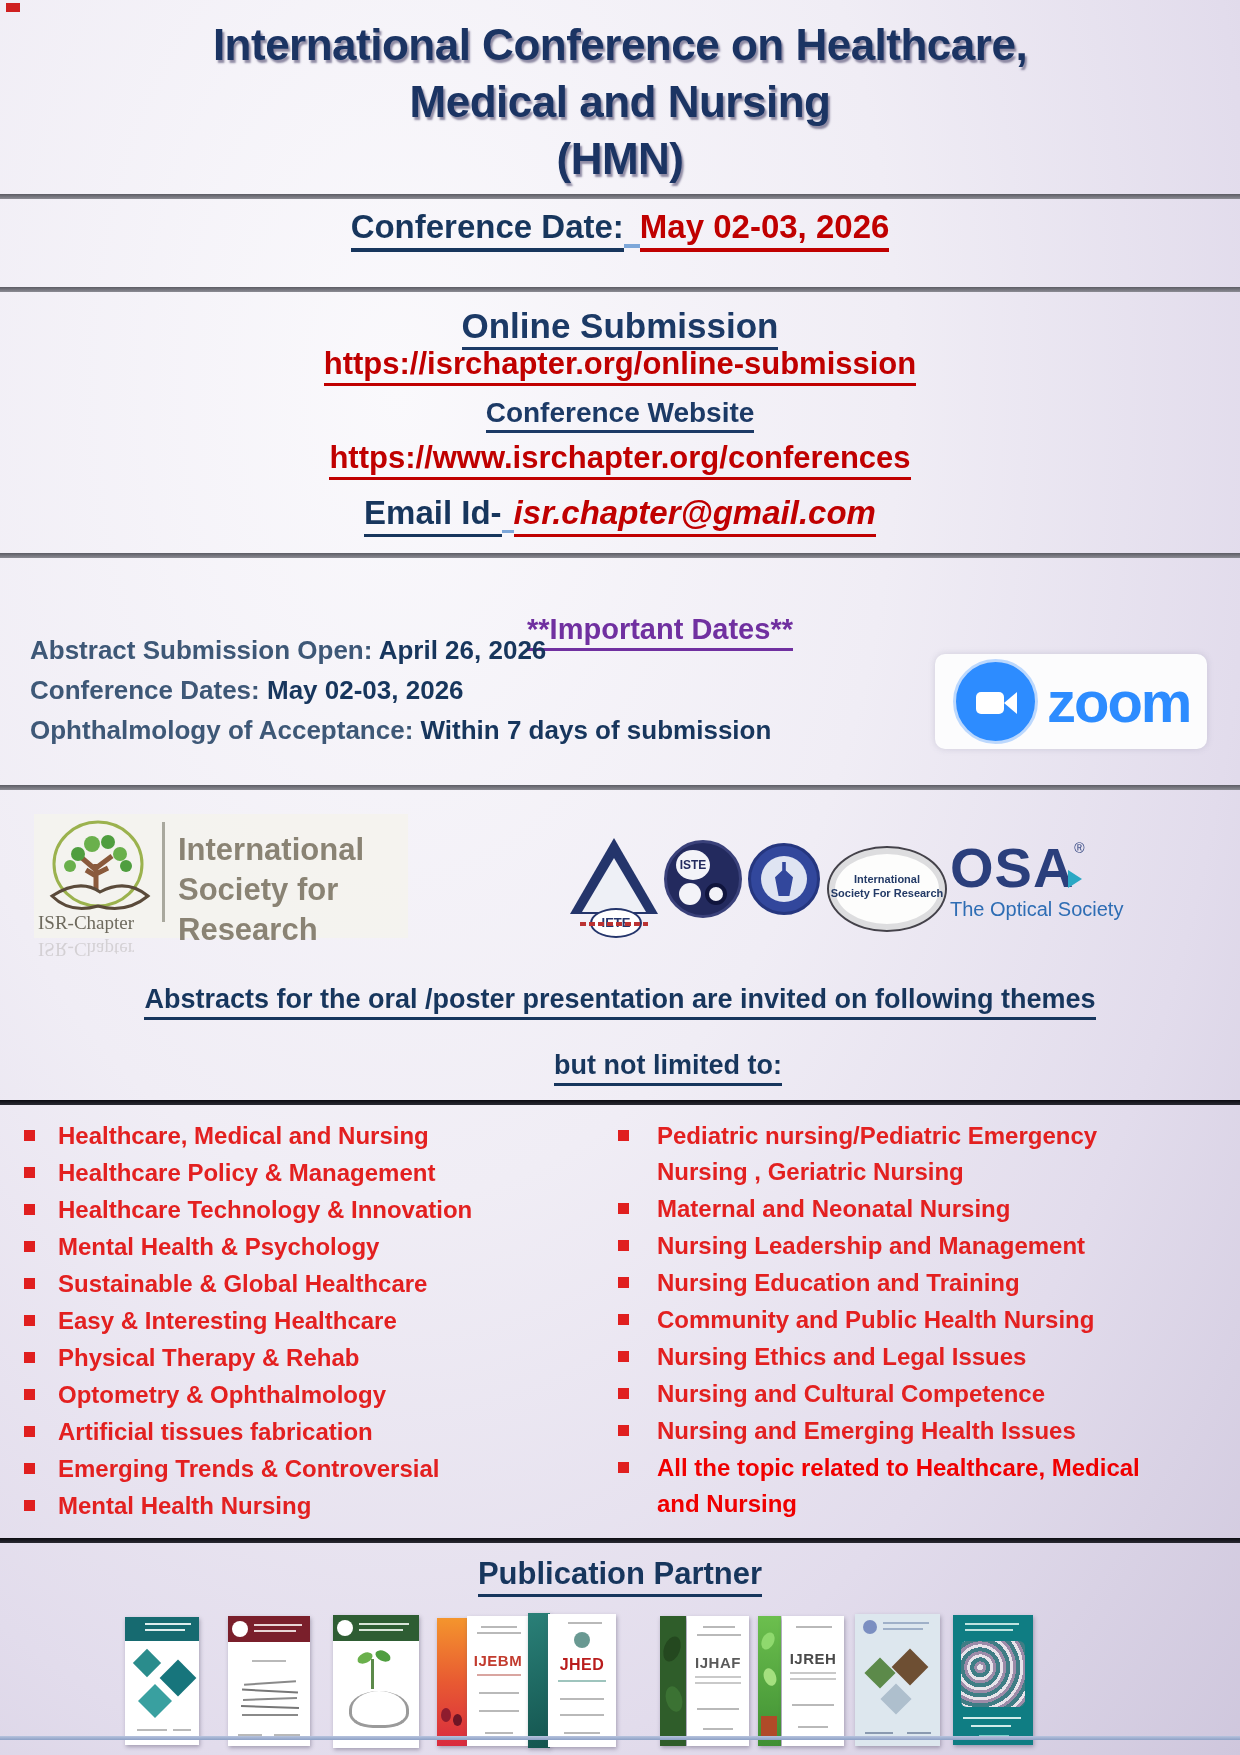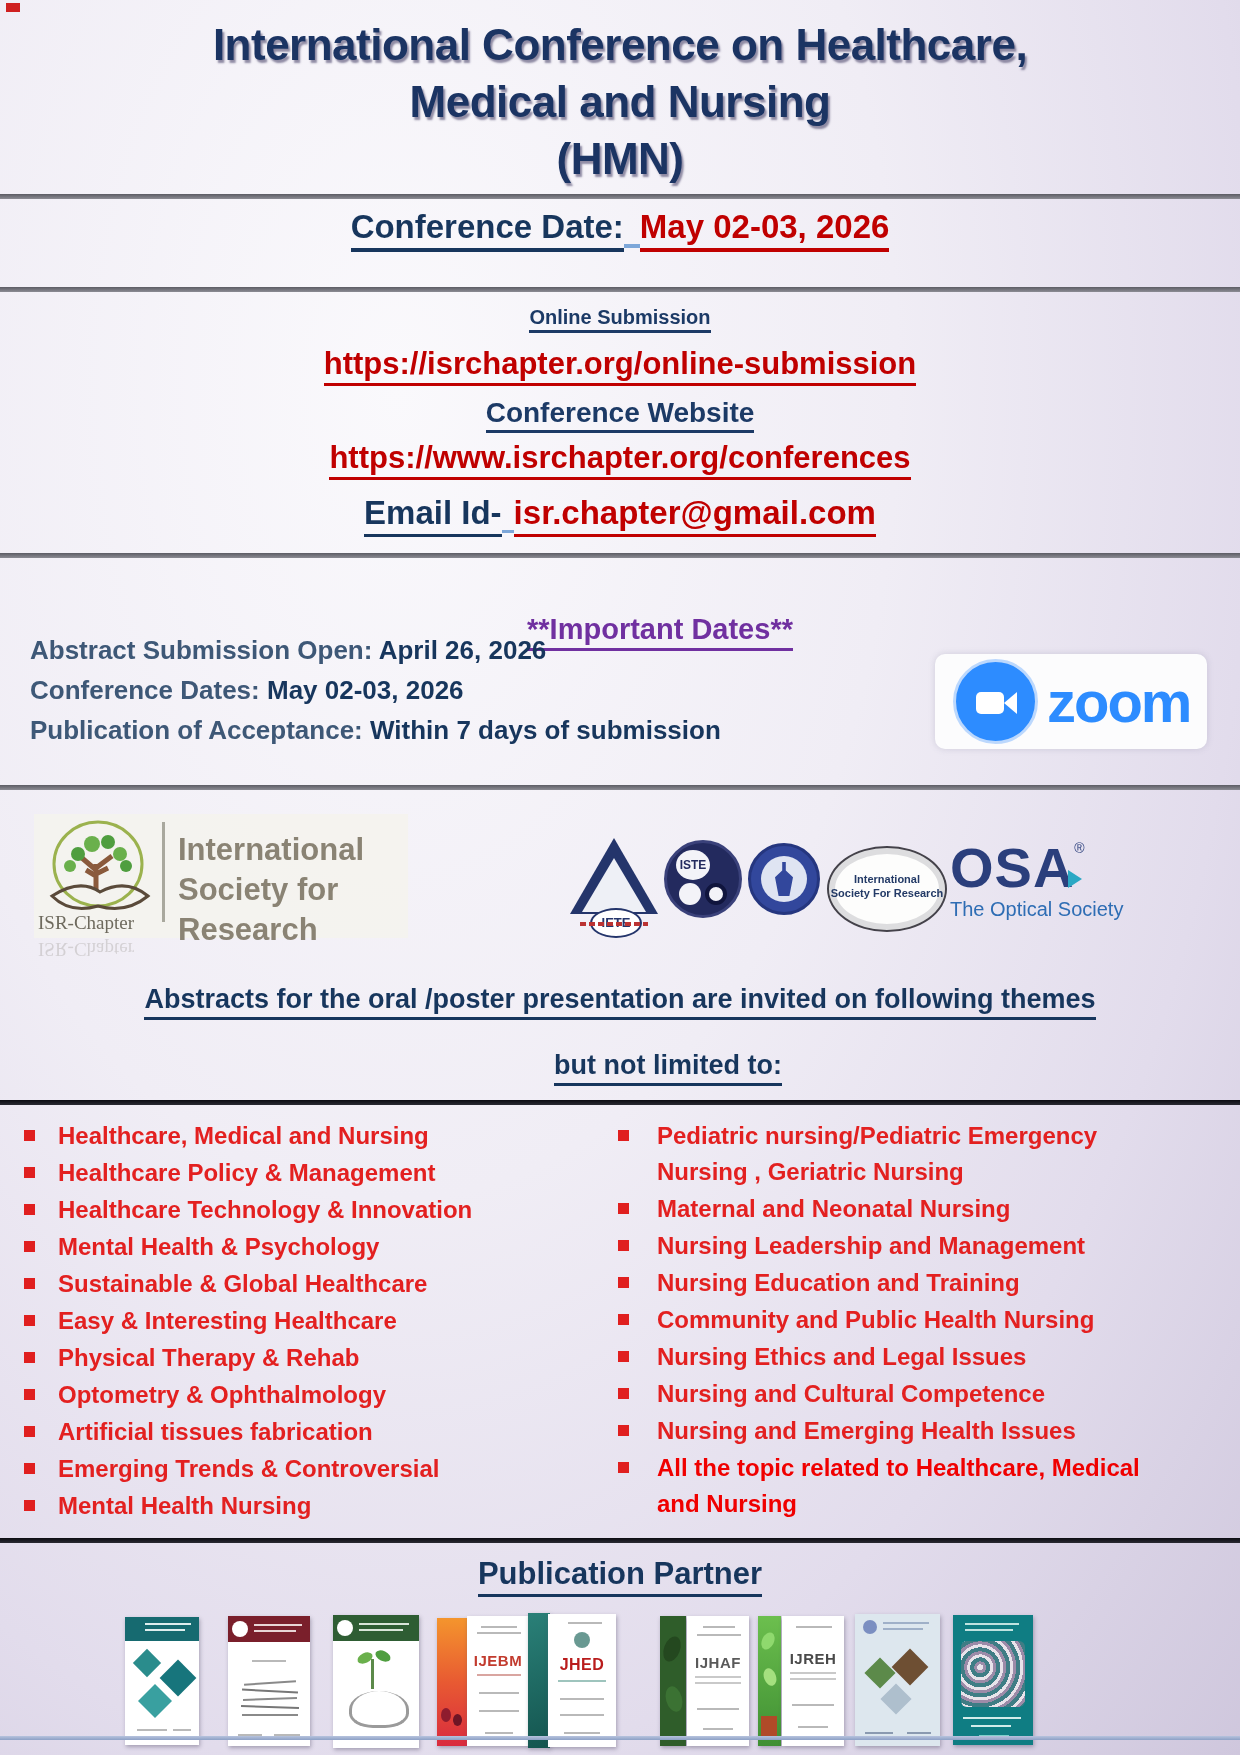--- a/index.html
+++ b/index.html
@@ -12,21 +12,21 @@
   .ctr{left:0;width:100%;text-align:center;}
   
   .title{color:#1b3463;font-weight:bold;font-size:44px;line-height:57px;
          text-shadow:2px 3px 2px rgba(125,120,148,.85);letter-spacing:-.5px;}
   .rule{left:0;width:100%;height:5px;background:linear-gradient(#5c5c64,#8c8c94);}
   .rule-black{left:0;width:100%;height:5px;background:linear-gradient(#0c0c12,#2a2a33);}
   .date-line{font-size:33px;font-weight:bold;}
   .u-navy{color:#17365d;border-bottom:4px solid #17365d;padding-bottom:3px;}
   .u-red{color:#c00000;border-bottom:4px solid #c00000;padding-bottom:3px;}
   .u-gap{display:inline-block;width:16px;border-bottom:4px solid #7da7d9;height:1.0em;vertical-align:bottom;}
-  .link-label{font-size:20px;font-weight:bold;color:#1c3a66;border-bottom:3px solid #1c3a66;padding-bottom:2px;}
+  .link-label{font-size:35px;font-weight:bold;color:#1c3a66;border-bottom:3px solid #1c3a66;padding-bottom:2px;}
   .link-url{font-size:31px;font-weight:bold;color:#c00000;border-bottom:3px solid #c00000;padding-bottom:2px;}
   .email-line{font-size:33px;font-weight:bold;}
   .imp-heading{font-size:29px;font-weight:bold;color:#7030a0;border-bottom:3px solid #7030a0;padding-bottom:3px;}
   .dates{left:30px;font-size:26px;font-weight:bold;line-height:40px;}
   .dates .lbl{color:#3e5877;}
   .dates .val{color:#17365d;}
   
   .zoom-box{left:935px;top:654px;width:272px;height:95px;background:#fcfcfd;border-radius:10px;
             box-shadow:0 0 6px rgba(120,120,150,.25);}
   .zoom-circle{position:absolute;left:18px;top:5px;width:85px;height:85px;border-radius:50%;
@@ -121,39 +121,39 @@
   <div class="abs ctr" style="top:346px;">
     <span class="link-url">https://isrchapter.org/online-submission</span>
   </div>
   <div class="abs ctr" style="top:397px;">
     <span class="link-label" style="font-size:28px;">Conference Website</span>
   </div>
   <div class="abs ctr" style="top:440px;">
     <span class="link-url">https://www.isrchapter.org/conferences</span>
   </div>
   <div class="abs ctr email-line" style="top:494px;">
-    <span class="u-navy" style="border-bottom-width:3px;">Email Id-</span><span class="u-gap" style="border-bottom-width:3px;width:12px;"></span><span class="u-red" style="border-bottom-width:3px;">isr.chapter@gmail.com</span>
+    <span class="u-navy" style="border-bottom-width:3px;">Email Id-</span><span class="u-gap" style="border-bottom-width:3px;width:12px;"></span><span class="u-red" style="border-bottom-width:3px;font-style:italic;">isr.chapter@gmail.com</span>
   </div>
 
   <div class="abs rule" style="top:553px;"></div>
 
   <div class="abs ctr" style="top:613px;margin-left:40px;">
     <span class="imp-heading">**Important Dates**</span>
   </div>
   <div class="abs dates" style="top:630px;">
     <div>
       <span class="lbl">Abstract Submission Open:</span>
       <span class="val">April 26, 2026</span>
     </div>
     <div>
       <span class="lbl">Conference Dates:</span>
       <span class="val">May 02-03, 2026</span>
     </div>
     <div>
-      <span class="lbl">Publication of Acceptance:</span>
+      <span class="lbl">Ophthalmology of Acceptance:</span>
       <span class="val">Within 7 days of submission</span>
     </div>
   </div>
 
   <div class="abs zoom-box">
     <div class="zoom-circle">
       <div class="zoom-cam"></div>
       <div class="zoom-cam-tri"></div>
     </div>
     <div class="zoom-word">zoom</div>

